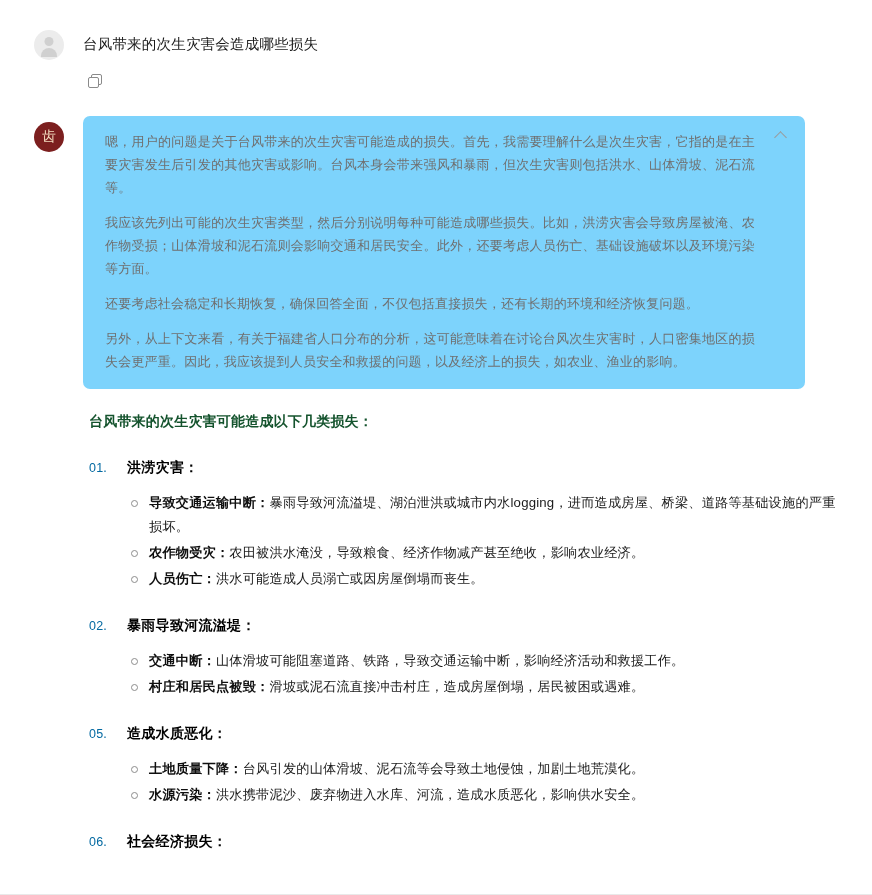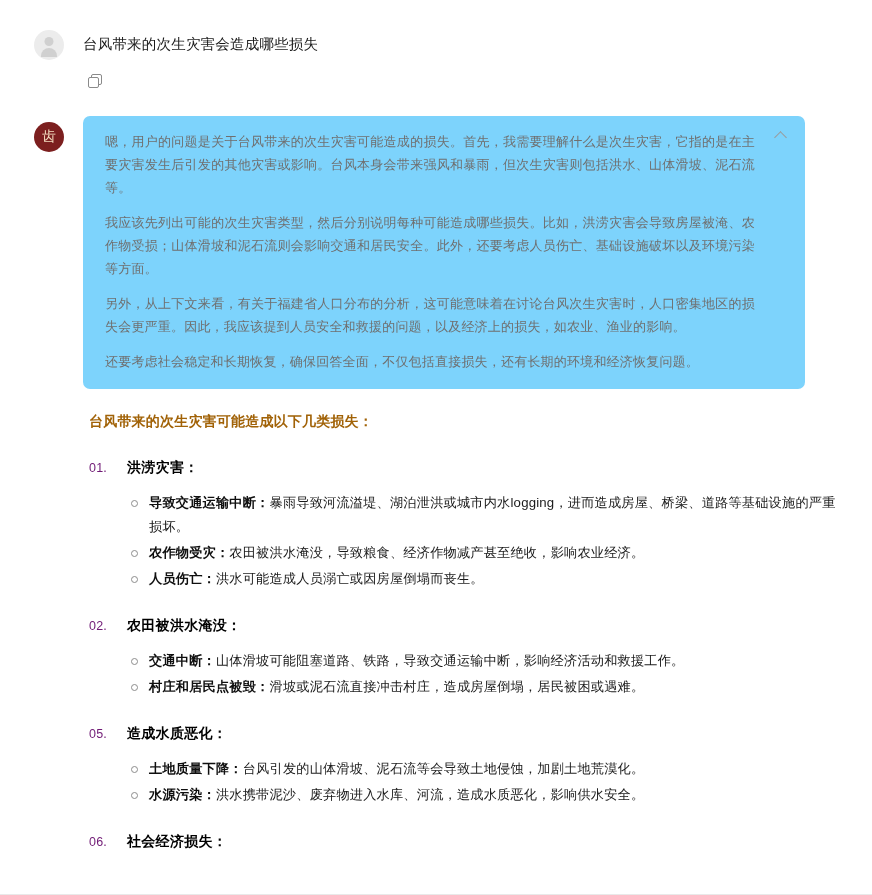--- a/index.html
+++ b/index.html
@@ -159,37 +159,37 @@
 
   
   .answer {
     margin-top: 20px;
     padding-left: 6px;
   }
   .answer-lead {
     font-size: 14px;
     line-height: 24px;
     font-weight: bold;
-    color: #a16207;
+    color: #14532d;
     letter-spacing: .2px;
     margin: 0 0 26px 0;
   }
   .section {
     margin: 0 0 26px 0;
   }
   .section-head {
     display: flex;
     align-items: baseline;
     margin-bottom: 14px;
   }
   .sec-num {
     width: 38px;
     flex: 0 0 38px;
     font-size: 12.5px;
-    color: #701a75;
+    color: #0369a1;
     letter-spacing: .2px;
   }
   .sec-title {
     font-size: 14px;
     font-weight: bold;
     color: #000000;
     letter-spacing: .3px;
   }
   ul.bullets {
     list-style: none;
@@ -244,43 +244,43 @@
     <div class="bot-avatar">
       <span class="glyph">齿</span>
     </div>
 
     <div class="assistant-body">
 
       <div class="thinking">
         <span class="chevron"></span>
         <p>嗯，用户的问题是关于台风带来的次生灾害可能造成的损失。首先，我需要理解什么是次生灾害，它指的是在主要灾害发生后引发的其他灾害或影响。台风本身会带来强风和暴雨，但次生灾害则包括洪水、山体滑坡、泥石流等。</p>
         <p>我应该先列出可能的次生灾害类型，然后分别说明每种可能造成哪些损失。比如，洪涝灾害会导致房屋被淹、农作物受损；山体滑坡和泥石流则会影响交通和居民安全。此外，还要考虑人员伤亡、基础设施破坏以及环境污染等方面。</p>
+        <p>还要考虑社会稳定和长期恢复，确保回答全面，不仅包括直接损失，还有长期的环境和经济恢复问题。</p>
         <p>另外，从上下文来看，有关于福建省人口分布的分析，这可能意味着在讨论台风次生灾害时，人口密集地区的损失会更严重。因此，我应该提到人员安全和救援的问题，以及经济上的损失，如农业、渔业的影响。</p>
-        <p>还要考虑社会稳定和长期恢复，确保回答全面，不仅包括直接损失，还有长期的环境和经济恢复问题。</p>
       </div>
 
       <div class="answer">
         <p class="answer-lead">台风带来的次生灾害可能造成以下几类损失：</p>
 
         <div class="section">
           <div class="section-head">
             <span class="sec-num">01.</span>
             <span class="sec-title">洪涝灾害：</span>
           </div>
           <ul class="bullets">
             <li><span class="b-label">导致交通运输中断：</span><span>暴雨导致河流溢堤、湖泊泄洪或城市内水logging，进而造成房屋、桥梁、道路等基础设施的严重损坏。</span></li>
             <li><span class="b-label">农作物受灾：</span><span>农田被洪水淹没，导致粮食、经济作物减产甚至绝收，影响农业经济。</span></li>
             <li><span class="b-label">人员伤亡：</span><span>洪水可能造成人员溺亡或因房屋倒塌而丧生。</span></li>
           </ul>
         </div>
 
         <div class="section">
           <div class="section-head">
             <span class="sec-num">02.</span>
-            <span class="sec-title">农田被洪水淹没：</span>
+            <span class="sec-title">暴雨导致河流溢堤：</span>
           </div>
           <ul class="bullets">
             <li><span class="b-label">交通中断：</span><span>山体滑坡可能阻塞道路、铁路，导致交通运输中断，影响经济活动和救援工作。</span></li>
             <li><span class="b-label">村庄和居民点被毁：</span><span>滑坡或泥石流直接冲击村庄，造成房屋倒塌，居民被困或遇难。</span></li>
           </ul>
         </div>
 
         <div class="section">
           <div class="section-head">
             <span class="sec-num">05.</span>

